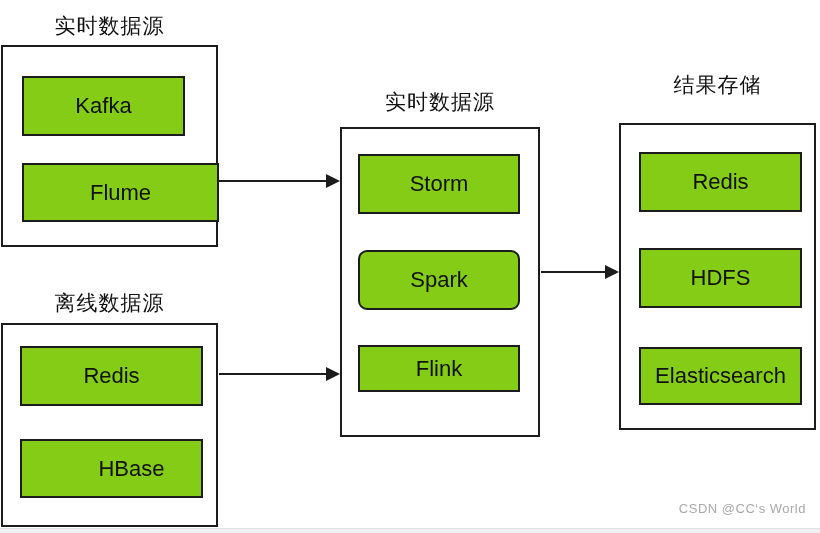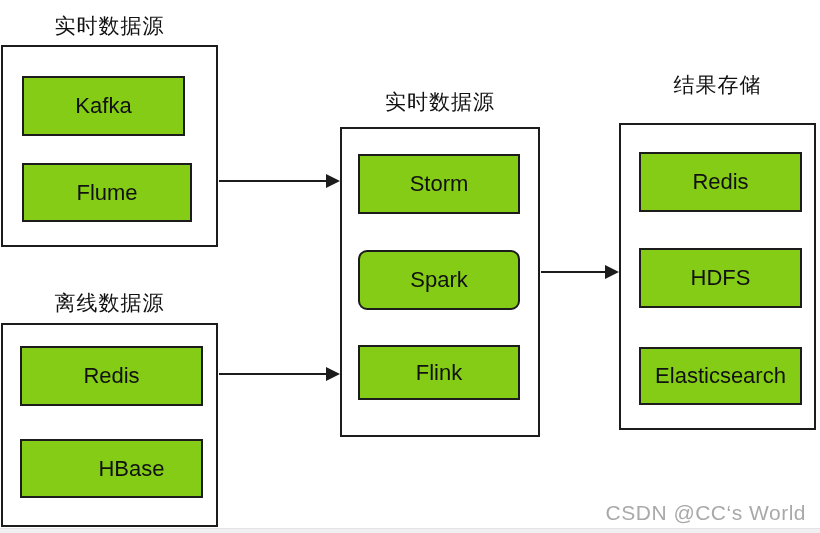--- a/index.html
+++ b/index.html
@@ -44,26 +44,26 @@
   .title-offline  { left: 1px;   top: 289px; width: 217px; }
   .title-compute  { left: 340px; top: 88px;  width: 200px; }
   .title-storage  { left: 619px; top: 71px;  width: 197px; }
   
   .g-realtime { left: 1px;   top: 45px;  width: 217px; height: 202px; }
   .g-offline  { left: 1px;   top: 323px; width: 217px; height: 204px; }
   .g-compute  { left: 340px; top: 127px; width: 200px; height: 310px; }
   .g-storage  { left: 619px; top: 123px; width: 197px; height: 307px; }
   
   .n-kafka { left: 19px; top: 29px;  width: 163px; height: 60px; }
-  .n-flume { left: 19px; top: 116px; width: 170px; height: 59px; }
+  .n-flume { left: 19px; top: 116px; width: 197px; height: 59px; }
   .n-redis-src { left: 17px; top: 21px;  width: 183px; height: 60px; }
   .n-hbase     { left: 17px; top: 114px; width: 183px; height: 59px; padding-left: 40px; }
   .n-storm { left: 16px; top: 25px;  width: 162px; height: 60px; }
   .n-spark { left: 16px; top: 121px; width: 162px; height: 60px; border-radius: 9px; }
-  .n-flink { left: 16px; top: 216px; width: 162px; height: 55px; }
+  .n-flink { left: 16px; top: 216px; width: 162px; height: 47px; }
   .n-redis-out      { left: 18px; top: 27px;  width: 163px; height: 60px; }
   .n-hdfs           { left: 18px; top: 123px; width: 163px; height: 60px; }
   .n-elasticsearch  { left: 18px; top: 222px; width: 163px; height: 58px; }
   
   .arrow-line {
     position: absolute;
     height: 2px;
     background: #1c1c1c;
   }
   .arrow-head {
@@ -78,21 +78,21 @@
   .a1-head { left: 326px; top: 174px; }
   .a2-line { left: 219px; top: 373px; width: 108px; }
   .a2-head { left: 326px; top: 367px; }
   .a3-line { left: 541px; top: 271px; width: 65px; }
   .a3-head { left: 605px; top: 265px; }
   
   .watermark {
     position: absolute;
     right: 14px;
     top: 501px;
-    font-size: 21px;
+    font-size: 13px;
     color: #a9a9a9;
     letter-spacing: 0.5px;
     white-space: nowrap;
   }
   
   .bottom-strip {
     position: absolute;
     left: 0;
     bottom: 0;
     width: 100%;

